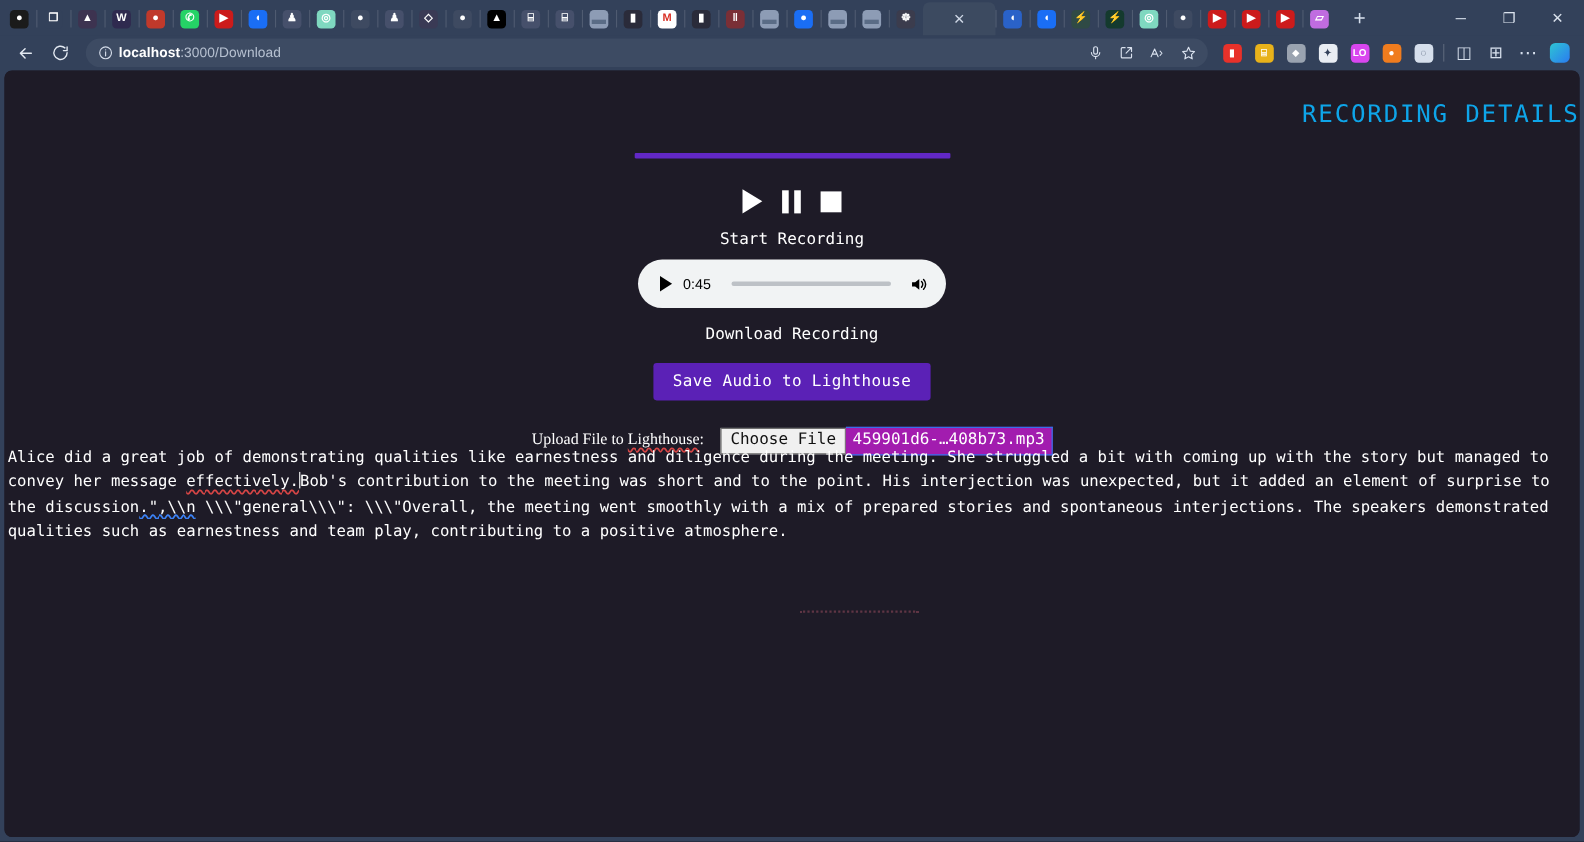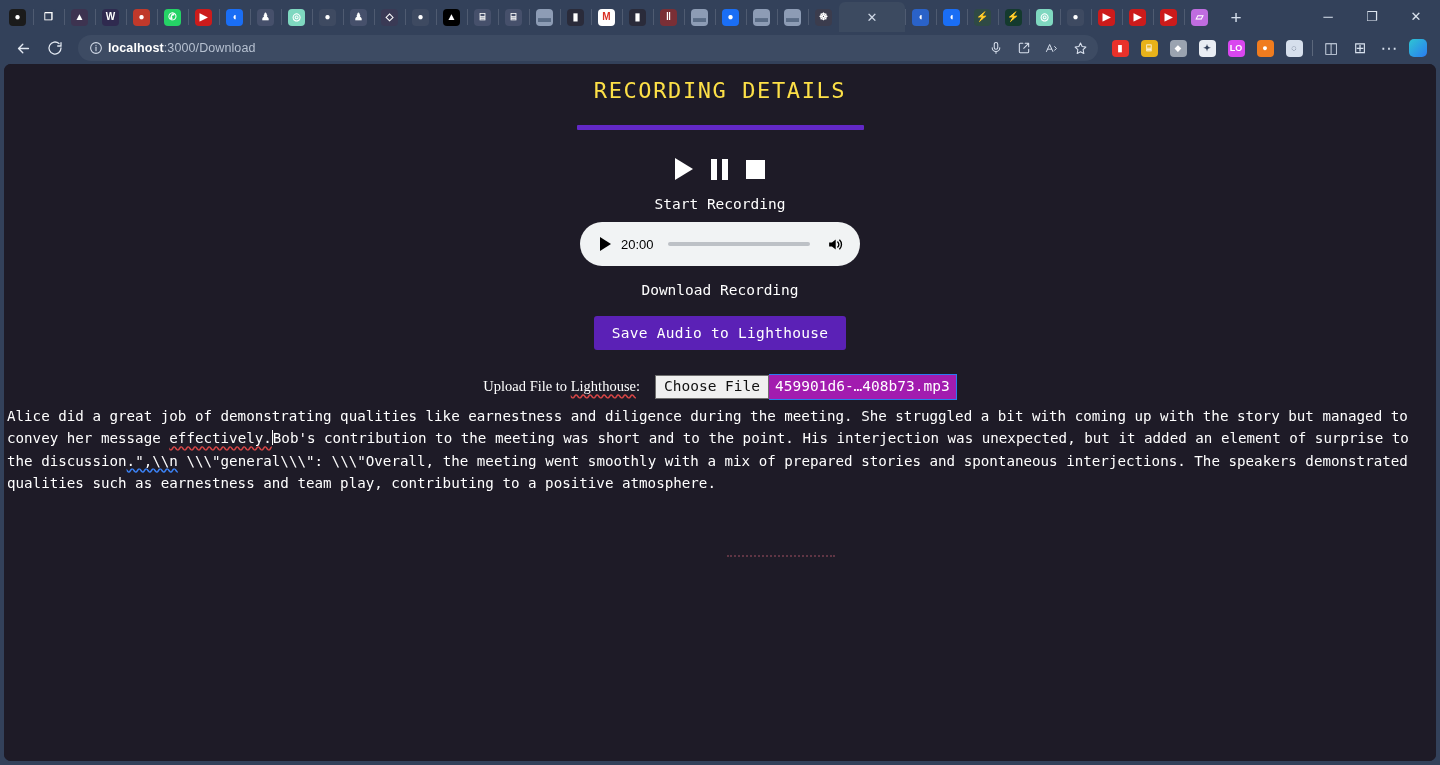--- a/index.html
+++ b/index.html
@@ -144,26 +144,26 @@
   }
   .page {
     width: 100%; height: 100%;
     background: #1e1b27;
     position: relative;
     overflow: hidden;
   }
 
   
   .page-title {
-    text-align: center;
-    color: #fde047;
+    text-align: right;
+    color: #0ea5e9;
     font-family: "DejaVu Sans Mono", monospace;
     font-size: 22px;
     letter-spacing: 1.6px;
-    padding-top: 14px;
+    padding-top: 28px;
   }
   .title-rule {
     width: 287px;
     height: 5px;
     background: #6228c7;
     margin: 22px auto 0 auto;
     border-radius: 1px;
   }
 
   .transport {
@@ -550,21 +550,21 @@
         </button>
         <button class="tbtn">
           <span class="ico-stop"></span>
         </button>
       </div>
 
       <div class="labelrow">Start Recording</div>
 
       <div class="audio-player">
         <span class="ap-play"></span>
-        <span class="ap-time">20:00</span>
+        <span class="ap-time">0:45</span>
         <span class="ap-track"></span>
         <span class="ap-vol">
           <svg width="19" height="17" viewBox="0 0 24 24" fill="#000">
               <path d="M3 9.2v5.6h4L12.3 19V5L7 9.2H3z"></path>
               <path d="M15.2 8.4a5 5 0 0 1 0 7.2" stroke="#000" stroke-width="1.9" fill="none" stroke-linecap="round"></path>
               <path d="M17.8 5.8a8.6 8.6 0 0 1 0 12.4" stroke="#000" stroke-width="1.9" fill="none" stroke-linecap="round"></path>
             </svg>
         </span>
       </div>
 

